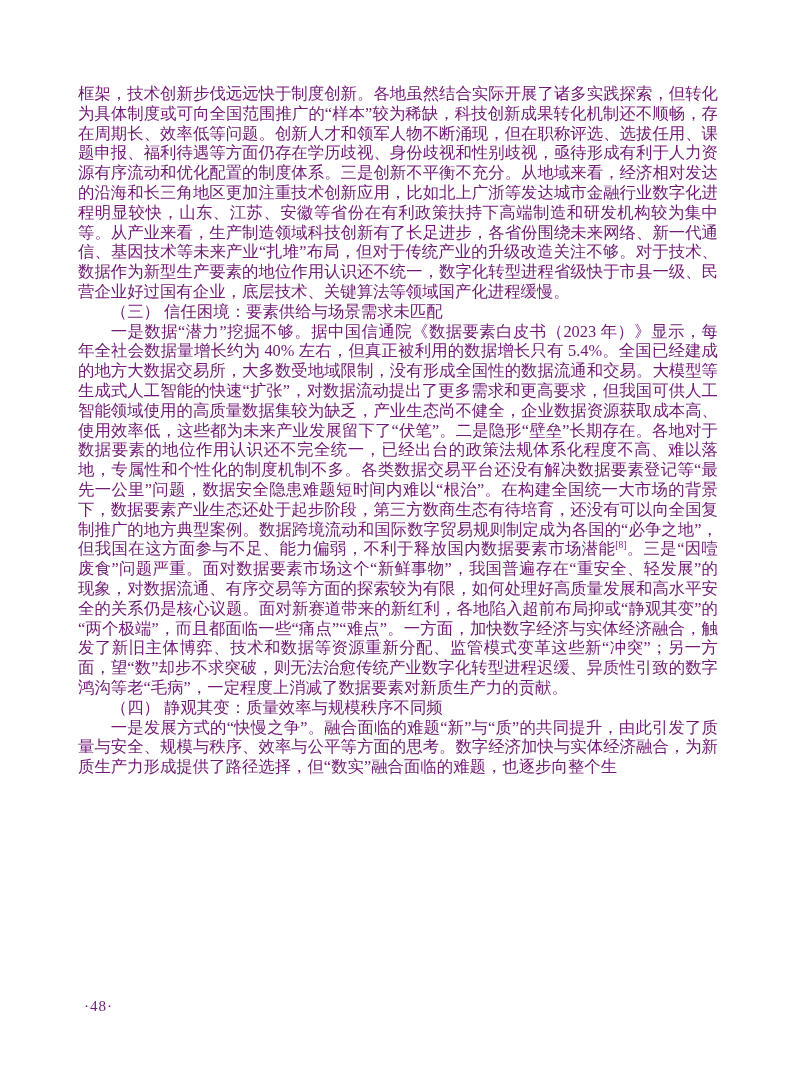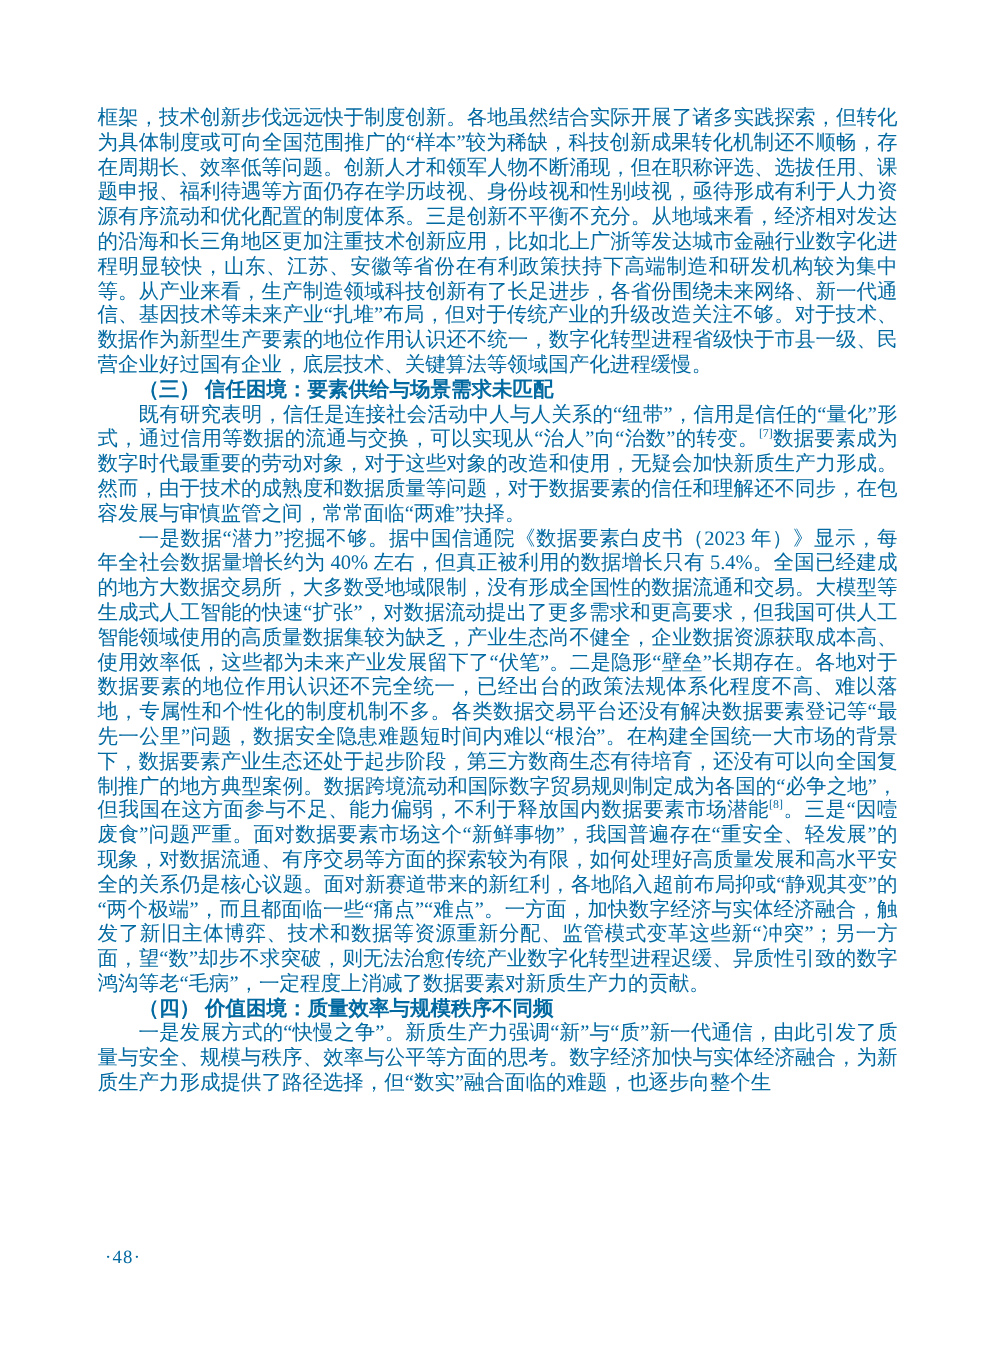--- a/index.html
+++ b/index.html
@@ -7,42 +7,42 @@
     padding: 0;
     background: #ffffff;
   }
   .page {
     position: relative;
     width: 793px;
     height: 1077px;
     background: #ffffff;
     overflow: hidden;
     font-family: "Liberation Serif", "DejaVu Serif", serif;
-    color: #0369a1;
+    color: #701a75;
   }
   .text-block {
     position: absolute;
     left: 78px;
     top: 84px;
     width: 640px;
   }
   .para {
     margin: 0;
     font-size: 16.4px;
     line-height: 19.8px;
     text-align: justify;
     text-justify: inter-character;
     letter-spacing: 0;
     word-break: break-all;
   }
   .para.indent {
     text-indent: 2em;
   }
   .para.heading {
-    font-weight: bold; 
+    font-weight: normal; 
   }
   .fnref {
     font-size: 9.5px;
     line-height: 0;
     vertical-align: super;
     letter-spacing: 0;
   }
   .footer {
     position: absolute;
     left: 84px;
@@ -52,19 +52,18 @@
     letter-spacing: 1px;
   }
 </style>
 </head>
 <body>
 
 <div class="page">
   <main class="text-block">
       <p class="para">框架，技术创新步伐远远快于制度创新。各地虽然结合实际开展了诸多实践探索，但转化为具体制度或可向全国范围推广的“样本”较为稀缺，科技创新成果转化机制还不顺畅，存在周期长、效率低等问题。创新人才和领军人物不断涌现，但在职称评选、选拔任用、课题申报、福利待遇等方面仍存在学历歧视、身份歧视和性别歧视，亟待形成有利于人力资源有序流动和优化配置的制度体系。三是创新不平衡不充分。从地域来看，经济相对发达的沿海和长三角地区更加注重技术创新应用，比如北上广浙等发达城市金融行业数字化进程明显较快，山东、江苏、安徽等省份在有利政策扶持下高端制造和研发机构较为集中等。从产业来看，生产制造领域科技创新有了长足进步，各省份围绕未来网络、新一代通信、基因技术等未来产业“扎堆”布局，但对于传统产业的升级改造关注不够。对于技术、数据作为新型生产要素的地位作用认识还不统一，数字化转型进程省级快于市县一级、民营企业好过国有企业，底层技术、关键算法等领域国产化进程缓慢。</p>
       <p class="para indent heading">（三） 信任困境：要素供给与场景需求未匹配</p>
-      <p class="para indent">既有研究表明，信任是连接社会活动中人与人关系的“纽带”，信用是信任的“量化”形式，通过信用等数据的流通与交换，可以实现从“治人”向“治数”的转变。<sup class="fnref">[7]</sup>数据要素成为数字时代最重要的劳动对象，对于这些对象的改造和使用，无疑会加快新质生产力形成。然而，由于技术的成熟度和数据质量等问题，对于数据要素的信任和理解还不同步，在包容发展与审慎监管之间，常常面临“两难”抉择。</p>
       <p class="para indent">一是数据“潜力”挖掘不够。据中国信通院《数据要素白皮书（2023 年）》显示，每年全社会数据量增长约为 40% 左右，但真正被利用的数据增长只有 5.4%。全国已经建成的地方大数据交易所，大多数受地域限制，没有形成全国性的数据流通和交易。大模型等生成式人工智能的快速“扩张”，对数据流动提出了更多需求和更高要求，但我国可供人工智能领域使用的高质量数据集较为缺乏，产业生态尚不健全，企业数据资源获取成本高、使用效率低，这些都为未来产业发展留下了“伏笔”。二是隐形“壁垒”长期存在。各地对于数据要素的地位作用认识还不完全统一，已经出台的政策法规体系化程度不高、难以落地，专属性和个性化的制度机制不多。各类数据交易平台还没有解决数据要素登记等“最先一公里”问题，数据安全隐患难题短时间内难以“根治”。在构建全国统一大市场的背景下，数据要素产业生态还处于起步阶段，第三方数商生态有待培育，还没有可以向全国复制推广的地方典型案例。数据跨境流动和国际数字贸易规则制定成为各国的“必争之地”，但我国在这方面参与不足、能力偏弱，不利于释放国内数据要素市场潜能<sup class="fnref">[8]</sup>。三是“因噎废食”问题严重。面对数据要素市场这个“新鲜事物”，我国普遍存在“重安全、轻发展”的现象，对数据流通、有序交易等方面的探索较为有限，如何处理好高质量发展和高水平安全的关系仍是核心议题。面对新赛道带来的新红利，各地陷入超前布局抑或“静观其变”的“两个极端”，而且都面临一些“痛点”“难点”。一方面，加快数字经济与实体经济融合，触发了新旧主体博弈、技术和数据等资源重新分配、监管模式变革这些新“冲突”；另一方面，望“数”却步不求突破，则无法治愈传统产业数字化转型进程迟缓、异质性引致的数字鸿沟等老“毛病”，一定程度上消减了数据要素对新质生产力的贡献。</p>
-      <p class="para indent heading">（四） 价值困境：质量效率与规模秩序不同频</p>
-      <p class="para indent">一是发展方式的“快慢之争”。新质生产力强调“新”与“质”新一代通信，由此引发了质量与安全、规模与秩序、效率与公平等方面的思考。数字经济加快与实体经济融合，为新质生产力形成提供了路径选择，但“数实”融合面临的难题，也逐步向整个生</p>
+      <p class="para indent heading">（四） 静观其变：质量效率与规模秩序不同频</p>
+      <p class="para indent">一是发展方式的“快慢之争”。融合面临的难题“新”与“质”的共同提升，由此引发了质量与安全、规模与秩序、效率与公平等方面的思考。数字经济加快与实体经济融合，为新质生产力形成提供了路径选择，但“数实”融合面临的难题，也逐步向整个生</p>
     </main>
   <div class="footer">·48·</div>
 </div>
 
 </body></html>

